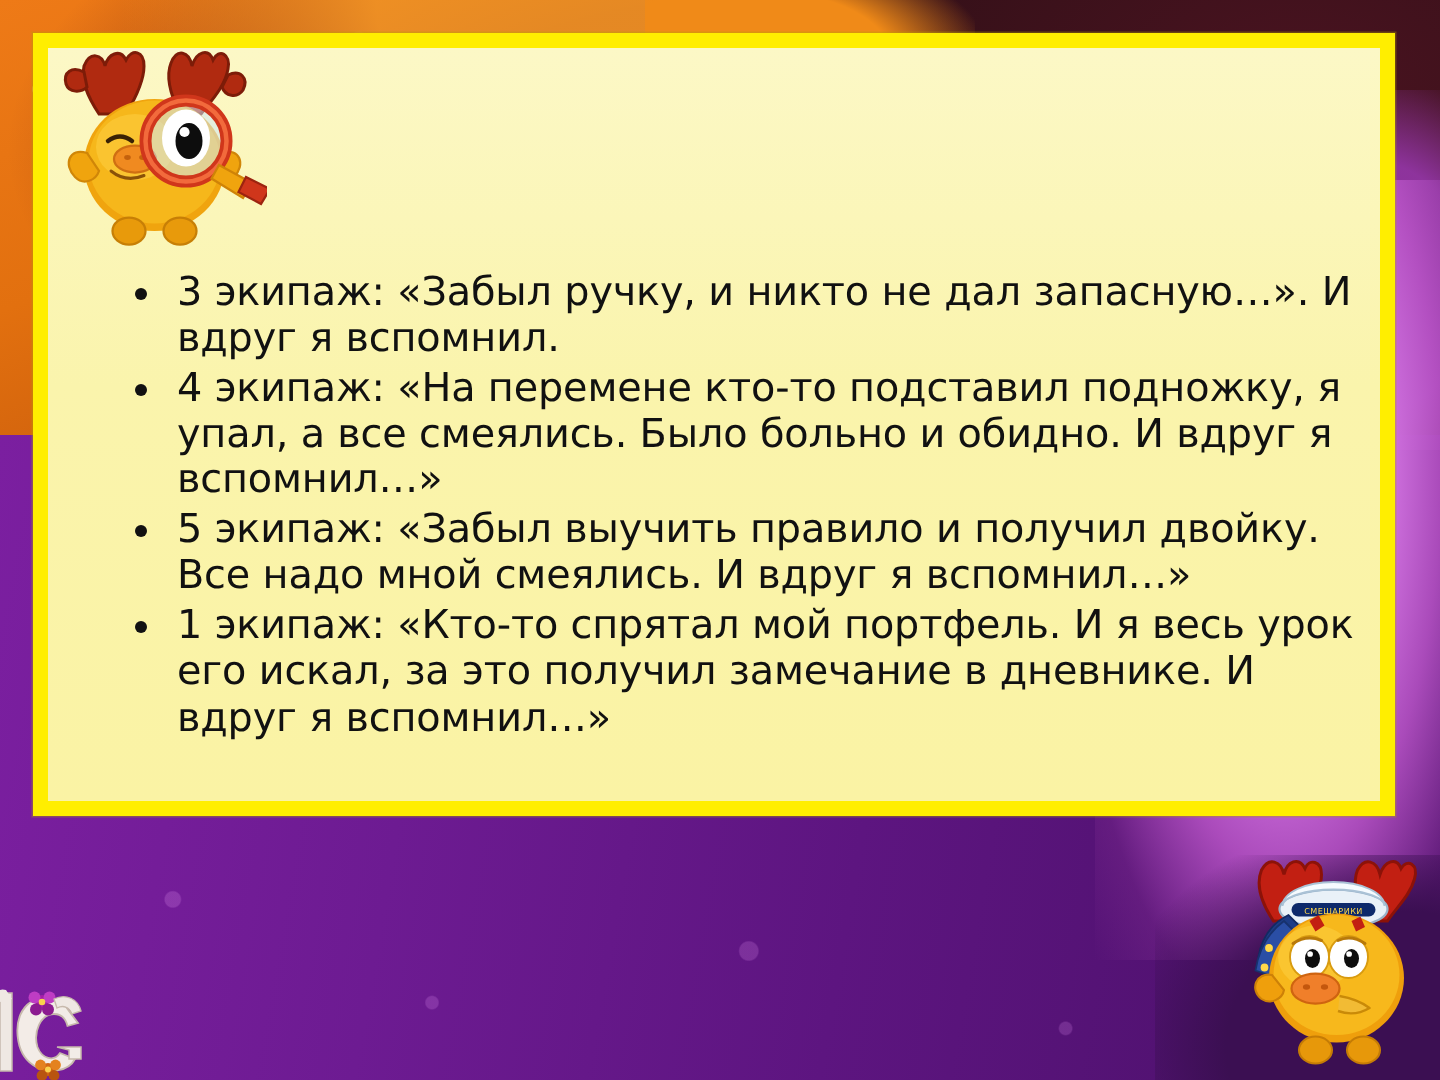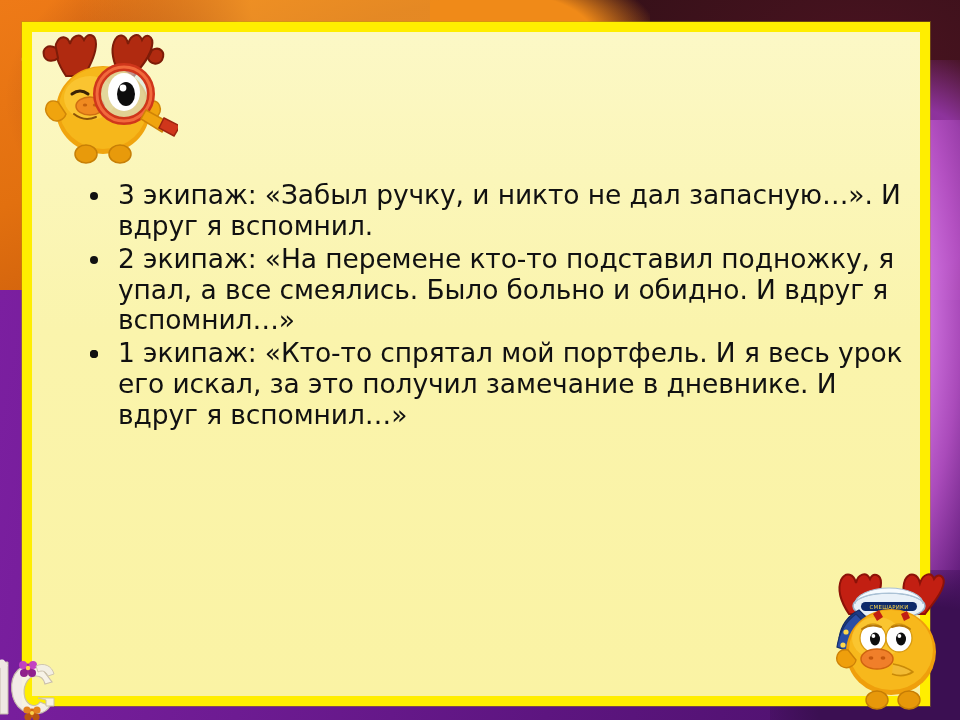--- a/index.html
+++ b/index.html
@@ -86,21 +86,21 @@
     width: 190px; height: 150px;
     background: radial-gradient(ellipse at 85% 85%, #3b0f52 0 50%, rgba(60,18,80,0) 85%);
   }
 
   
   .card {
     position: absolute;
     left: 22px;
     top: 22px;
     width: 908px;
-    height: 684px;
+    height: 522px;
     background: #5eead4;
     border: 10px solid #ffee00;
     box-sizing: border-box;
     box-shadow: 0 0 0 1px rgba(180,160,0,.35);
   }
   .card-inner {
     position: absolute;
     inset: 0;
     background: #fbf6b8;
     background: linear-gradient(180deg, #fcf8c6 0%, #faf4ac 45%, #faf3a4 100%);
@@ -183,24 +183,25 @@
   <div class="card">
     <div class="card-inner">
 
       <ul class="body-text">
         <li class="bullet-row">
           <span class="dot"></span>
           <span>3 экипаж: «Забыл ручку, и никто не дал запасную…». И вдруг я вспомнил.</span>
         </li>
         <li class="bullet-row">
           <span class="dot"></span>
-          <span>2 экипаж: «На перемене кто-то подставил подножку, я упал, а все смеялись. Было больно и обидно. И вдруг я вспомнил…»</span>
+          <span>4 экипаж: «На перемене кто-то подставил подножку, я упал, а все смеялись. Было больно и обидно. И вдруг я вспомнил…»</span>
         </li>
         <li class="bullet-row">
           <span class="dot"></span>
+          <span>5 экипаж: «Забыл выучить правило и получил двойку. Все надо мной смеялись. И вдруг я вспомнил…»</span>
         </li>
         <li class="bullet-row">
           <span class="dot"></span>
           <span>1 экипаж: «Кто-то спрятал мой портфель. И я весь урок его искал, за это получил замечание в дневнике. И вдруг я вспомнил…»</span>
         </li>
       </ul>
 
     </div>
   </div>
 

